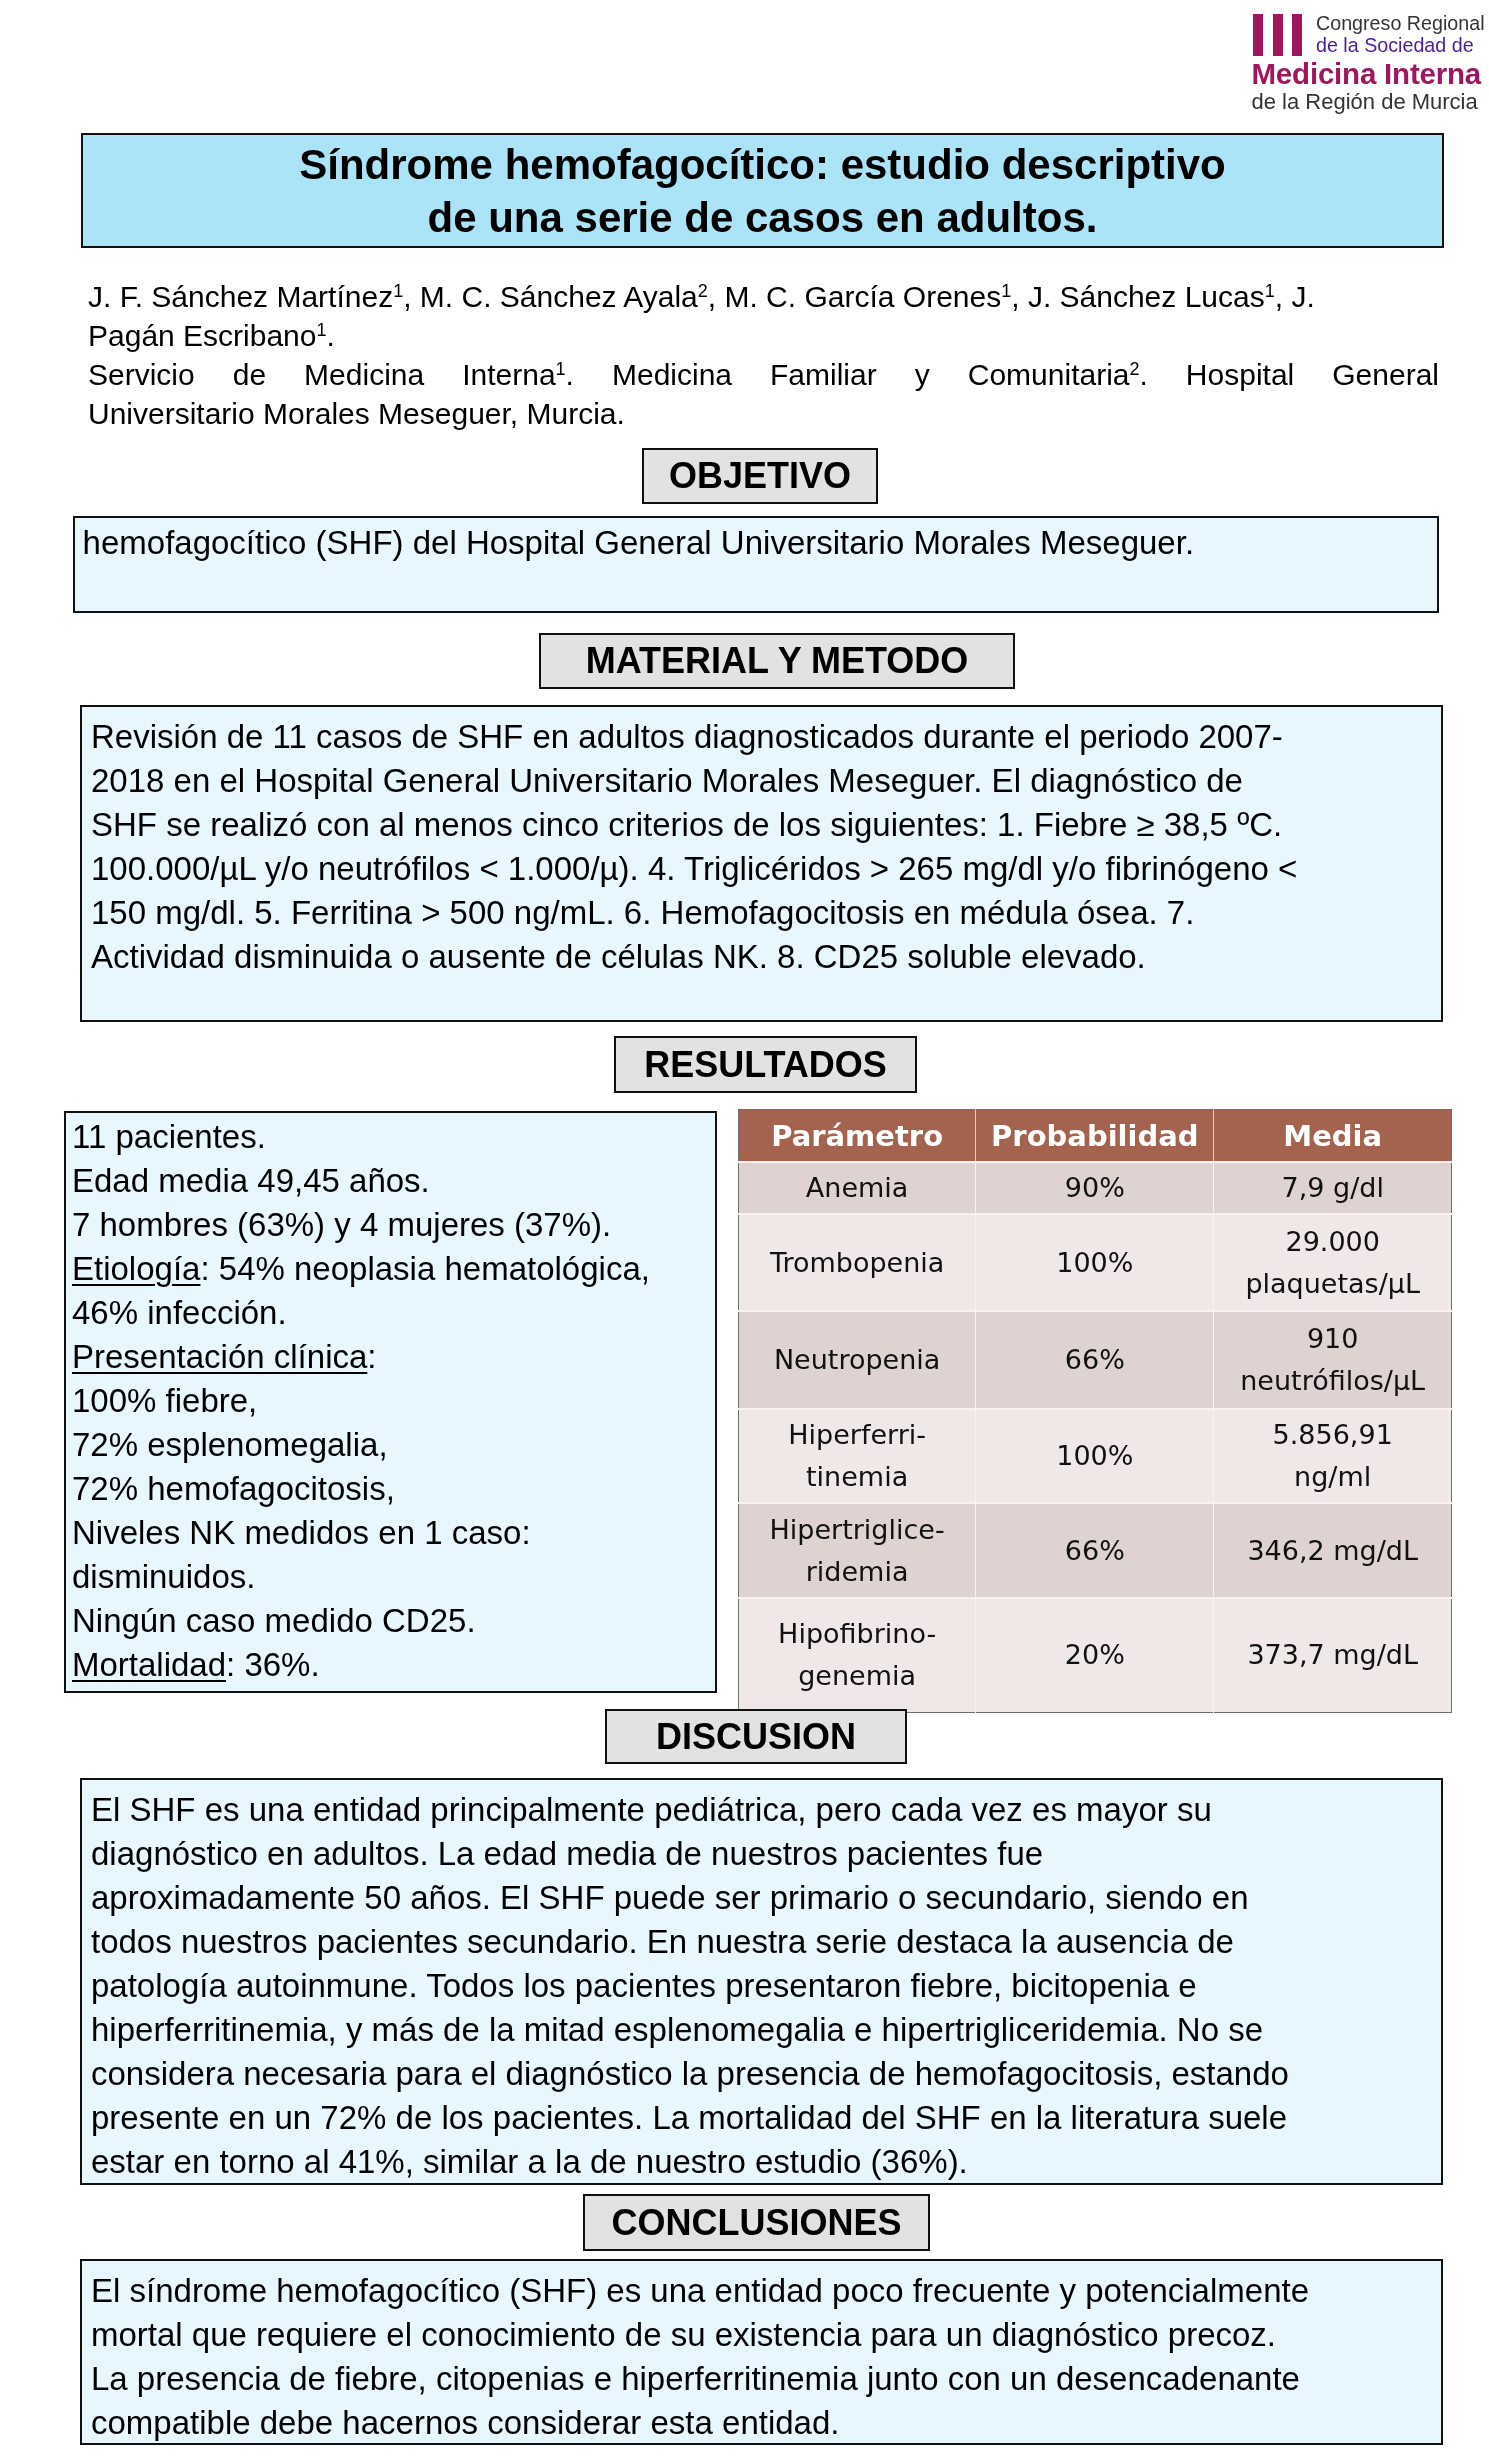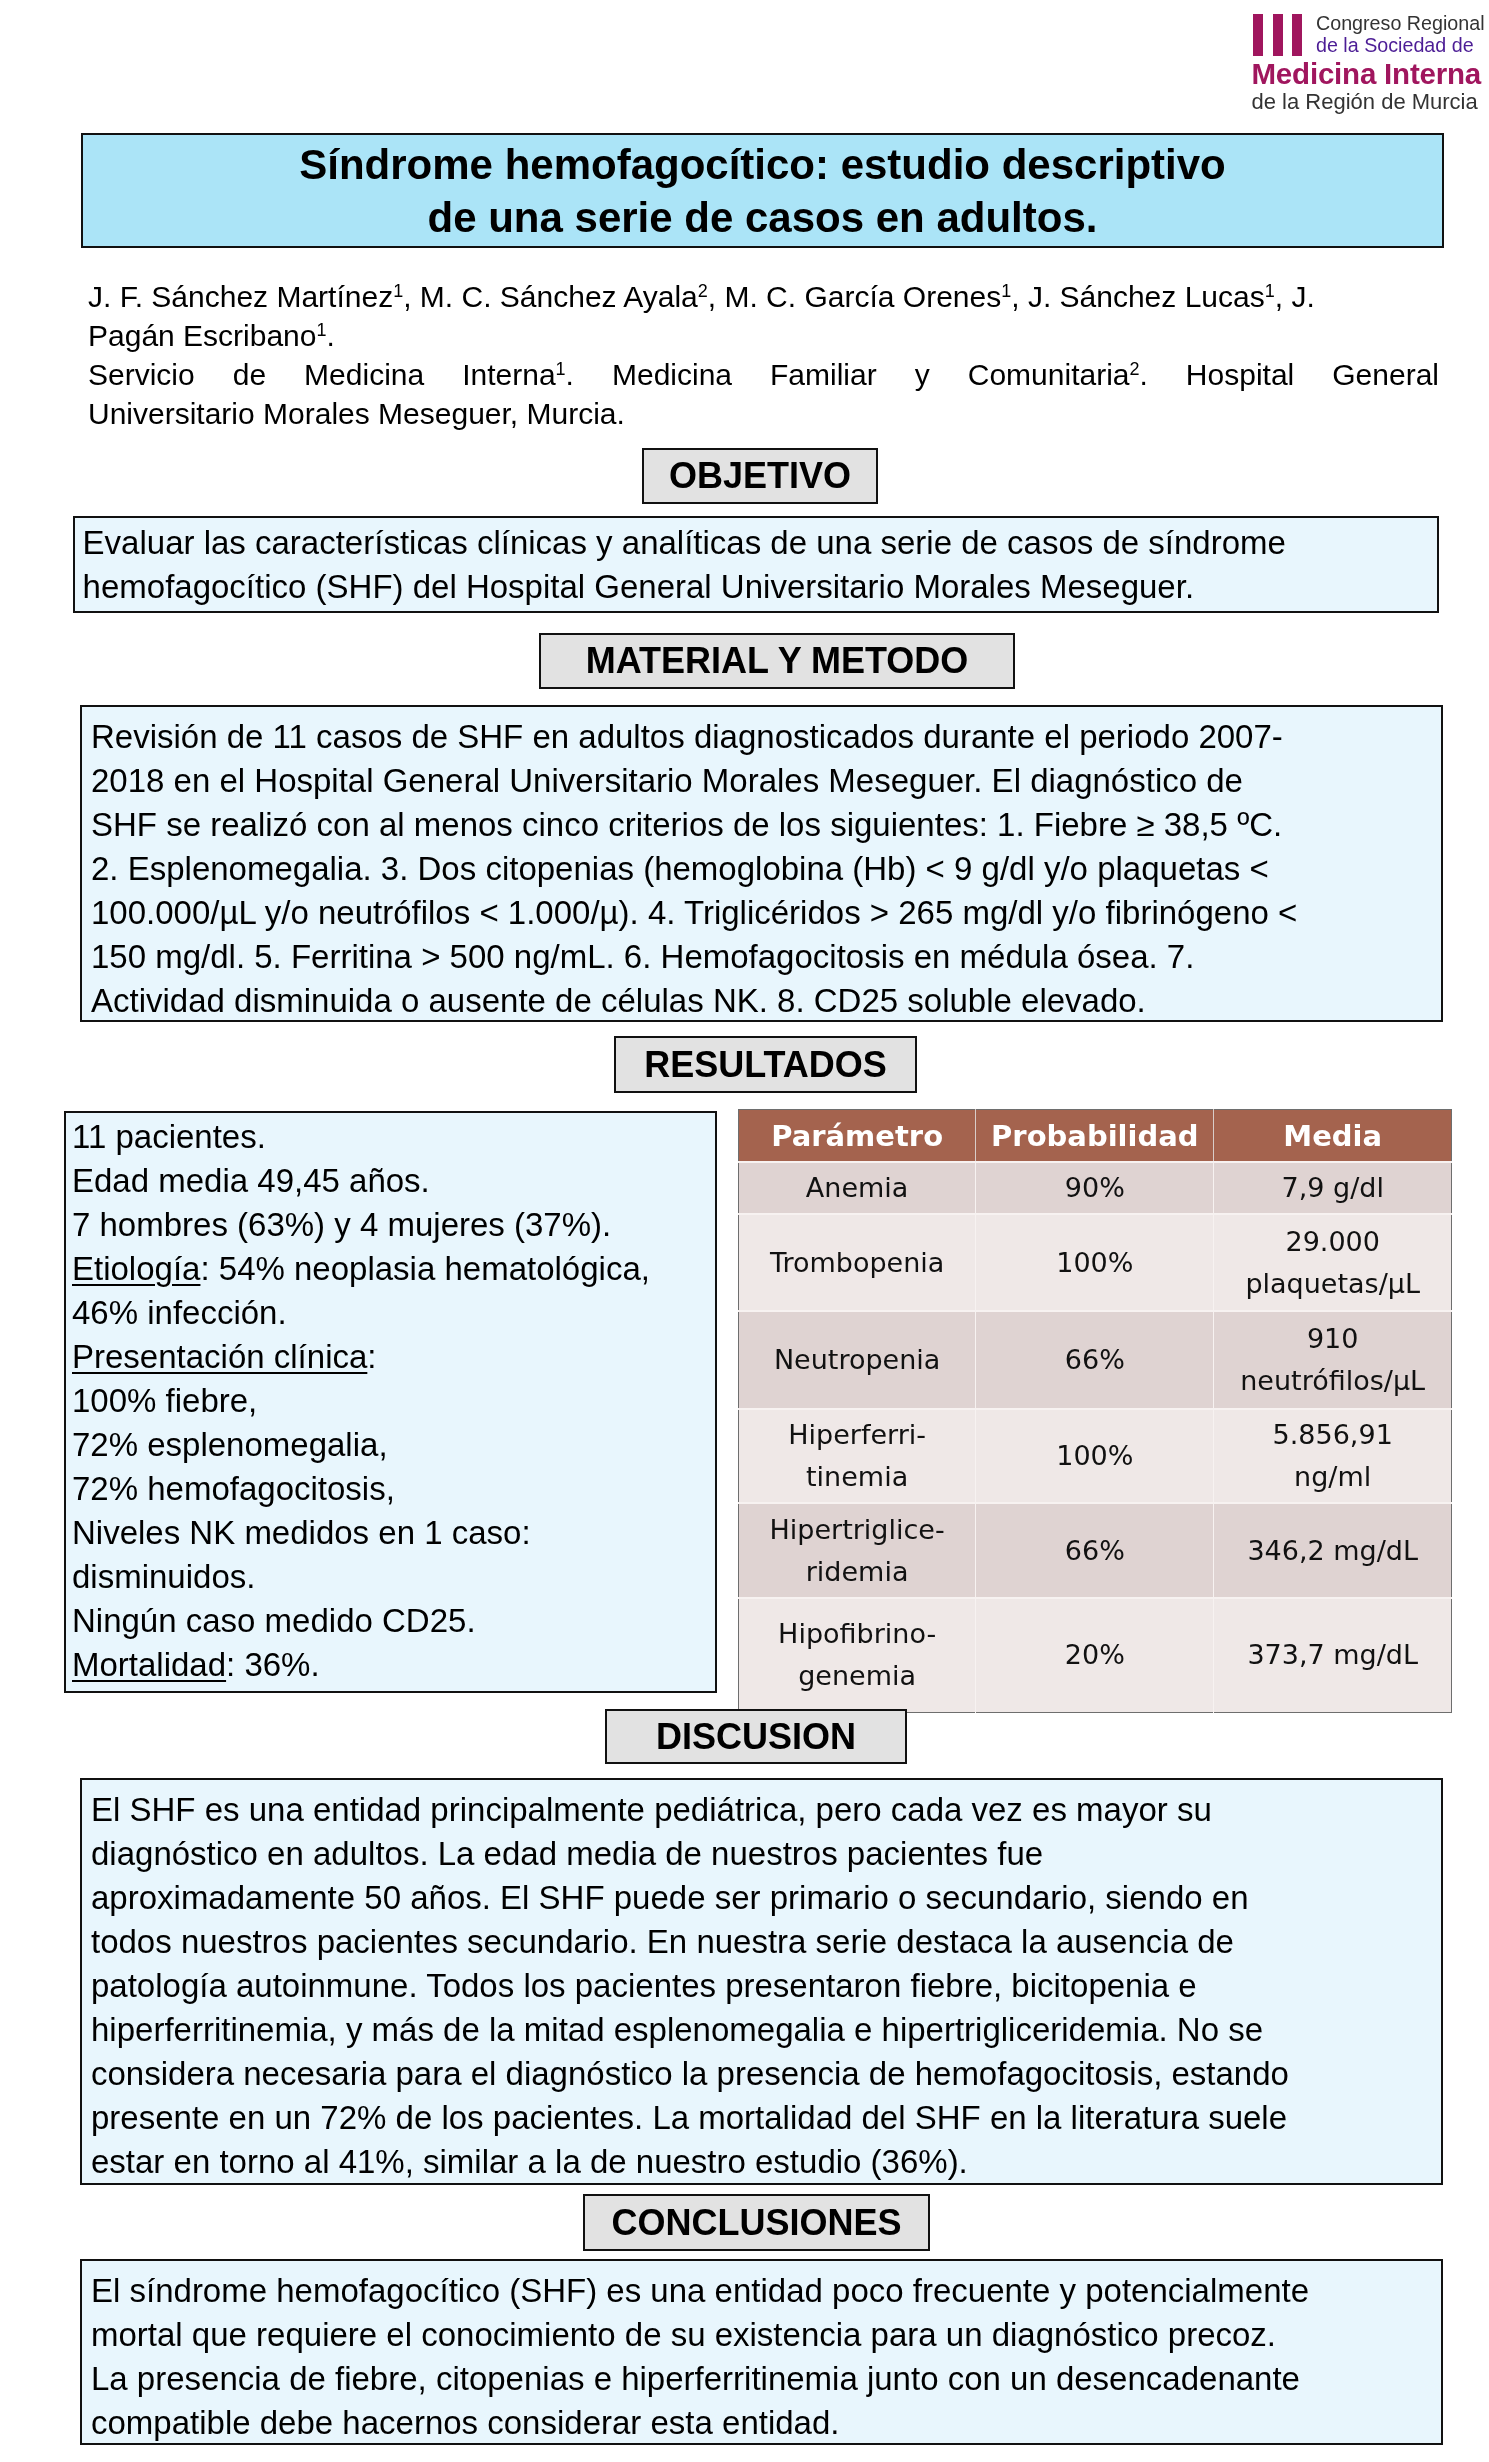--- a/index.html
+++ b/index.html
@@ -76,30 +76,28 @@
   <span class="line justify">
     <span>Servicio de Medicina Interna</span><sup>1</sup><span>. Medicina Familiar y Comunitaria</span><sup>2</sup><span>. Hospital General</span>
   </span>
   <span class="line">
     <span>Universitario Morales Meseguer, Murcia.</span>
   </span>
 </div>
 
 <div class="abs heading" style="left:642px; top:448px; width:236px; height:56px;">OBJETIVO</div>
 <div class="abs cbox" id="objetivo-box" style="left:73px; top:516px; width:1366px; height:97px; padding-top:3px; padding-left:7.6px;">
-    <span class="line">Evaluar las características clínicas y analíticas de una serie de casos de síndrome</span>
     <span class="line">hemofagocítico (SHF) del Hospital General Universitario Morales Meseguer.</span>
   </div>
 
 <div class="abs heading" style="left:539px; top:633px; width:476px; height:56px;">MATERIAL Y METODO</div>
 <div class="abs cbox" id="material-box" style="left:80px; top:705px; width:1363px; height:317px;">
     <span class="line">Revisión de 11 casos de SHF en adultos diagnosticados durante el periodo 2007-</span>
     <span class="line">2018 en el Hospital General Universitario Morales Meseguer. El diagnóstico de</span>
     <span class="line">SHF se realizó con al menos cinco criterios de los siguientes: 1. Fiebre ≥ 38,5 ºC.</span>
-    <span class="line">2. Esplenomegalia. 3. Dos citopenias (hemoglobina (Hb) &lt; 9 g/dl y/o plaquetas &lt;</span>
     <span class="line">100.000/µL y/o neutrófilos &lt; 1.000/µ). 4. Triglicéridos &gt; 265 mg/dl y/o fibrinógeno &lt;</span>
     <span class="line">150 mg/dl. 5. Ferritina &gt; 500 ng/mL. 6. Hemofagocitosis en médula ósea. 7.</span>
     <span class="line">Actividad disminuida o ausente de células NK. 8. CD25 soluble elevado.</span>
   </div>
 
 <div class="abs heading" style="left:614px; top:1036px; width:303px; height:57px;">RESULTADOS</div>
 <div class="abs cbox" id="resultados-box" style="left:64px; top:1111px; width:653px; height:582px; padding-left:6px; padding-top:1.5px;">
     <span class="line"><span>11 pacientes.</span></span>
     <span class="line"><span>Edad media 49,45 años.</span></span>
     <span class="line"><span>7 hombres (63%) y 4 mujeres (37%).</span></span>

